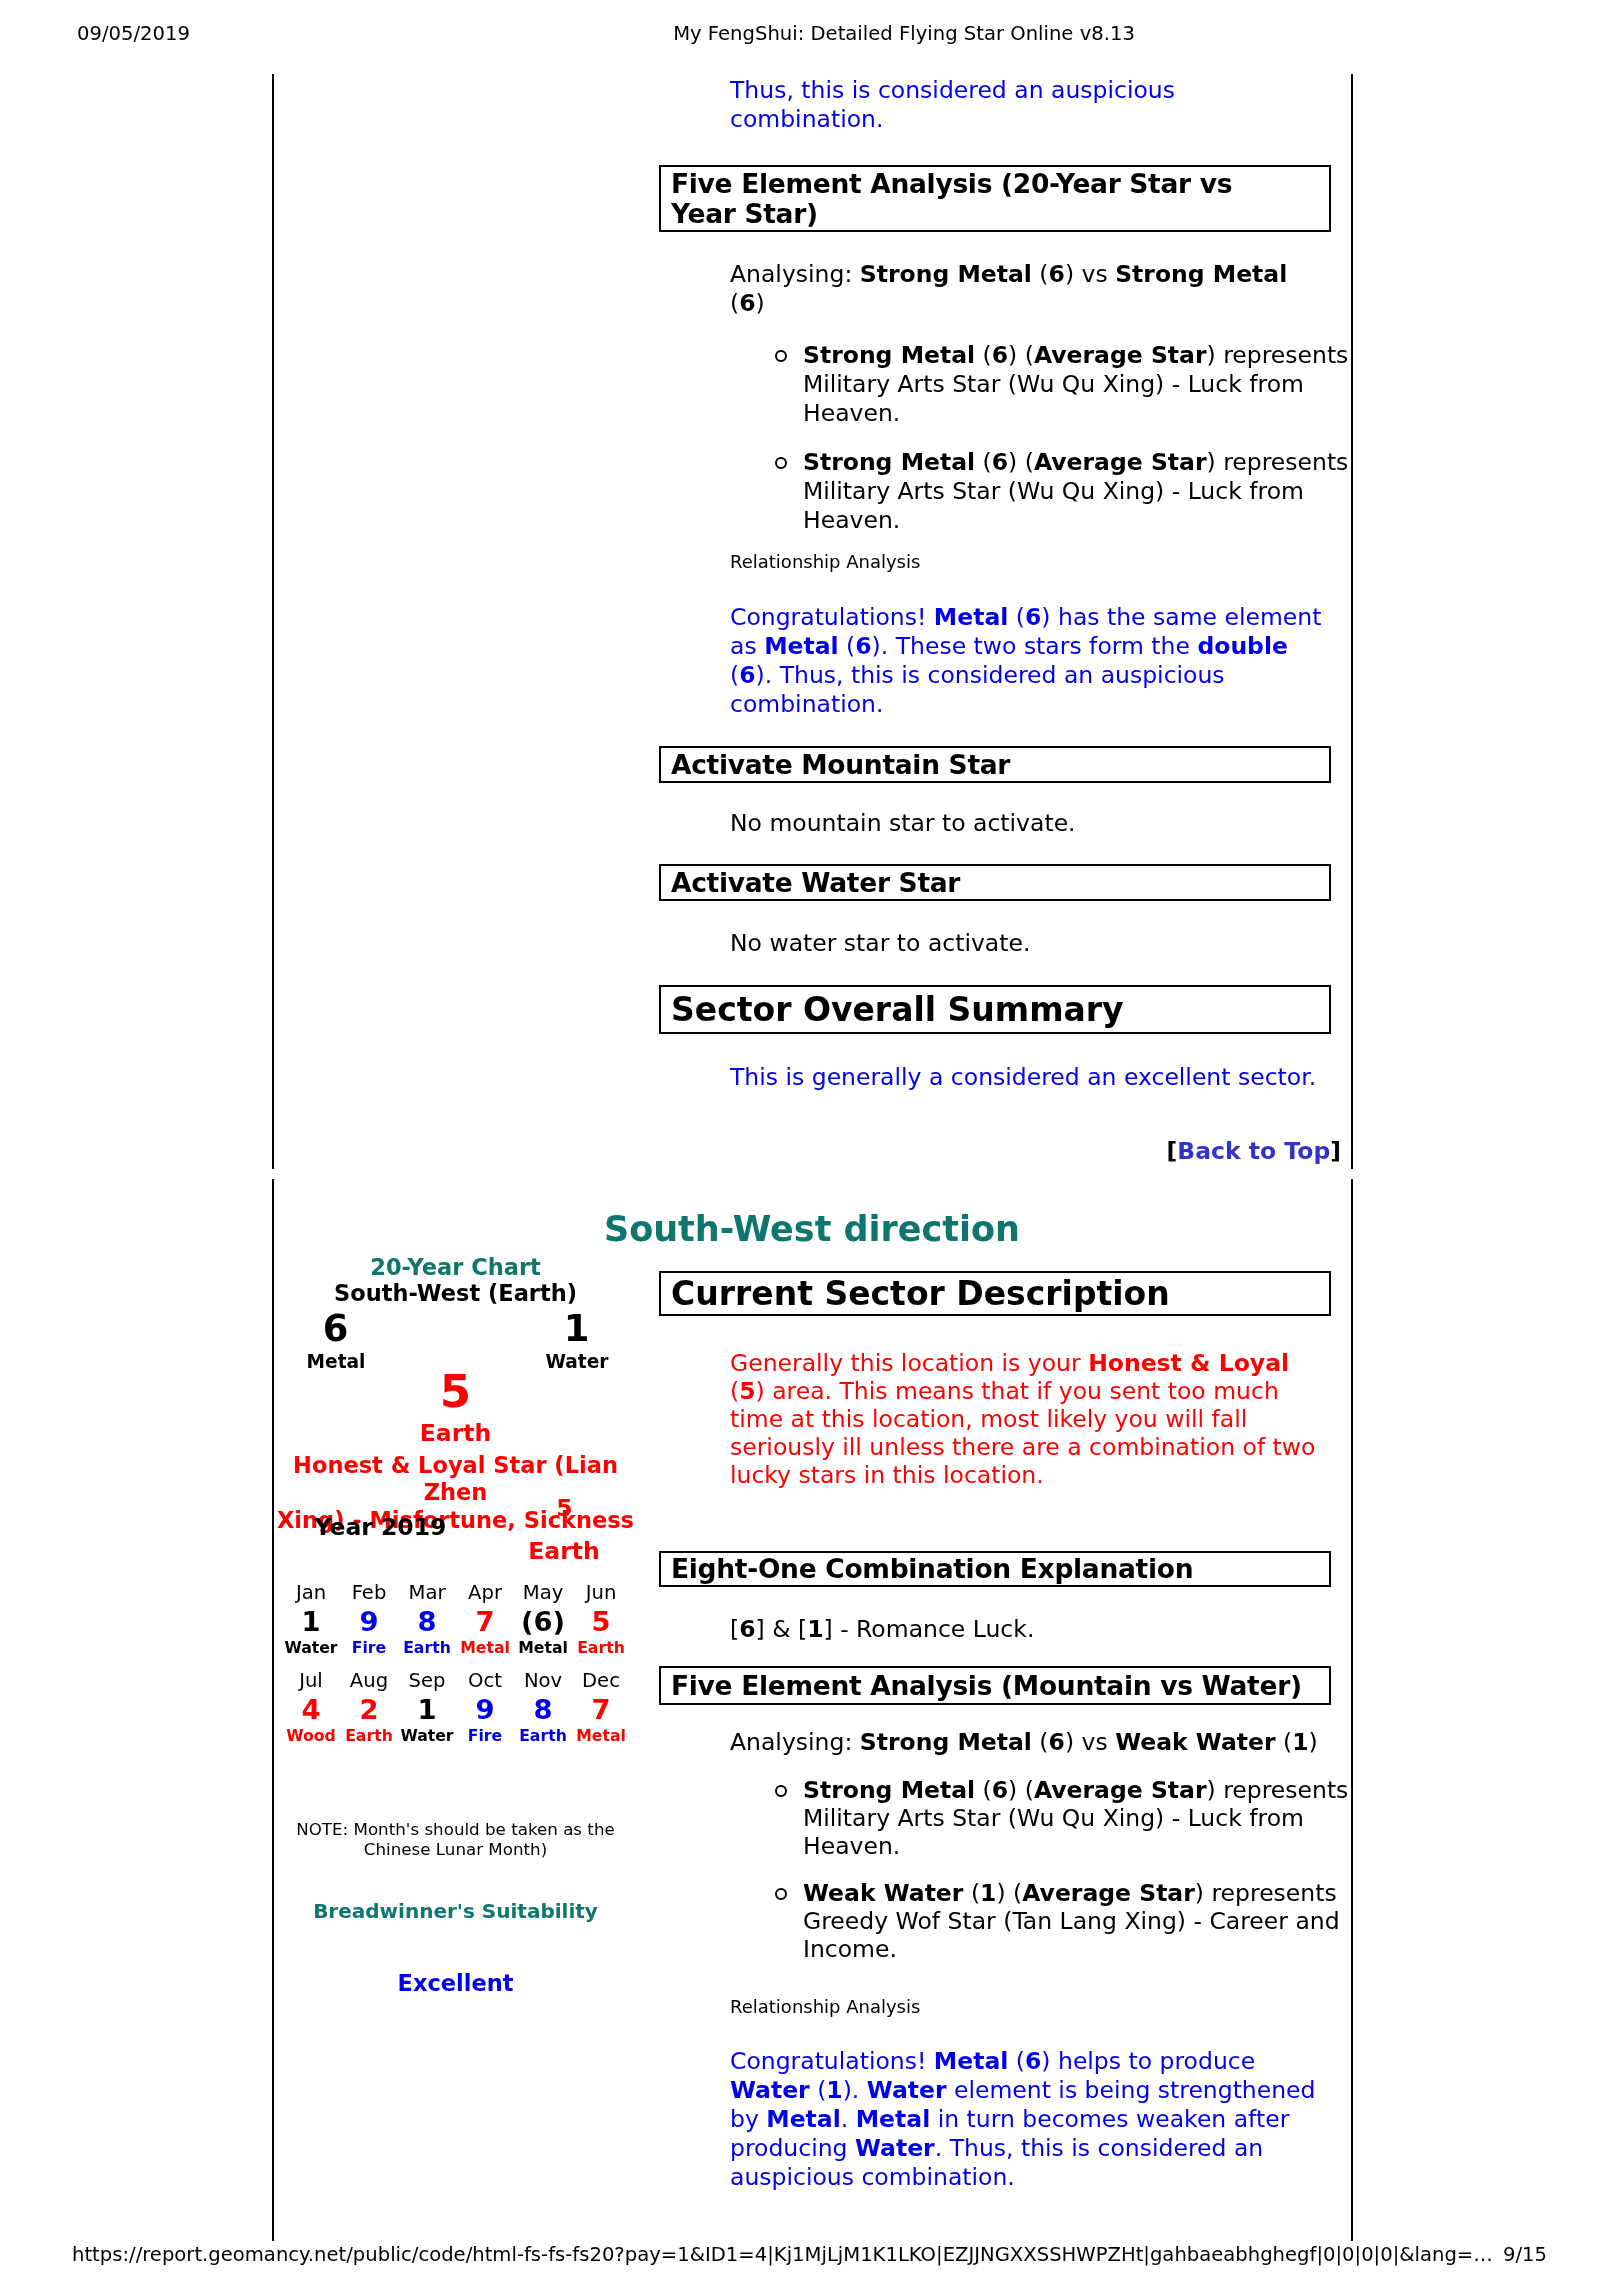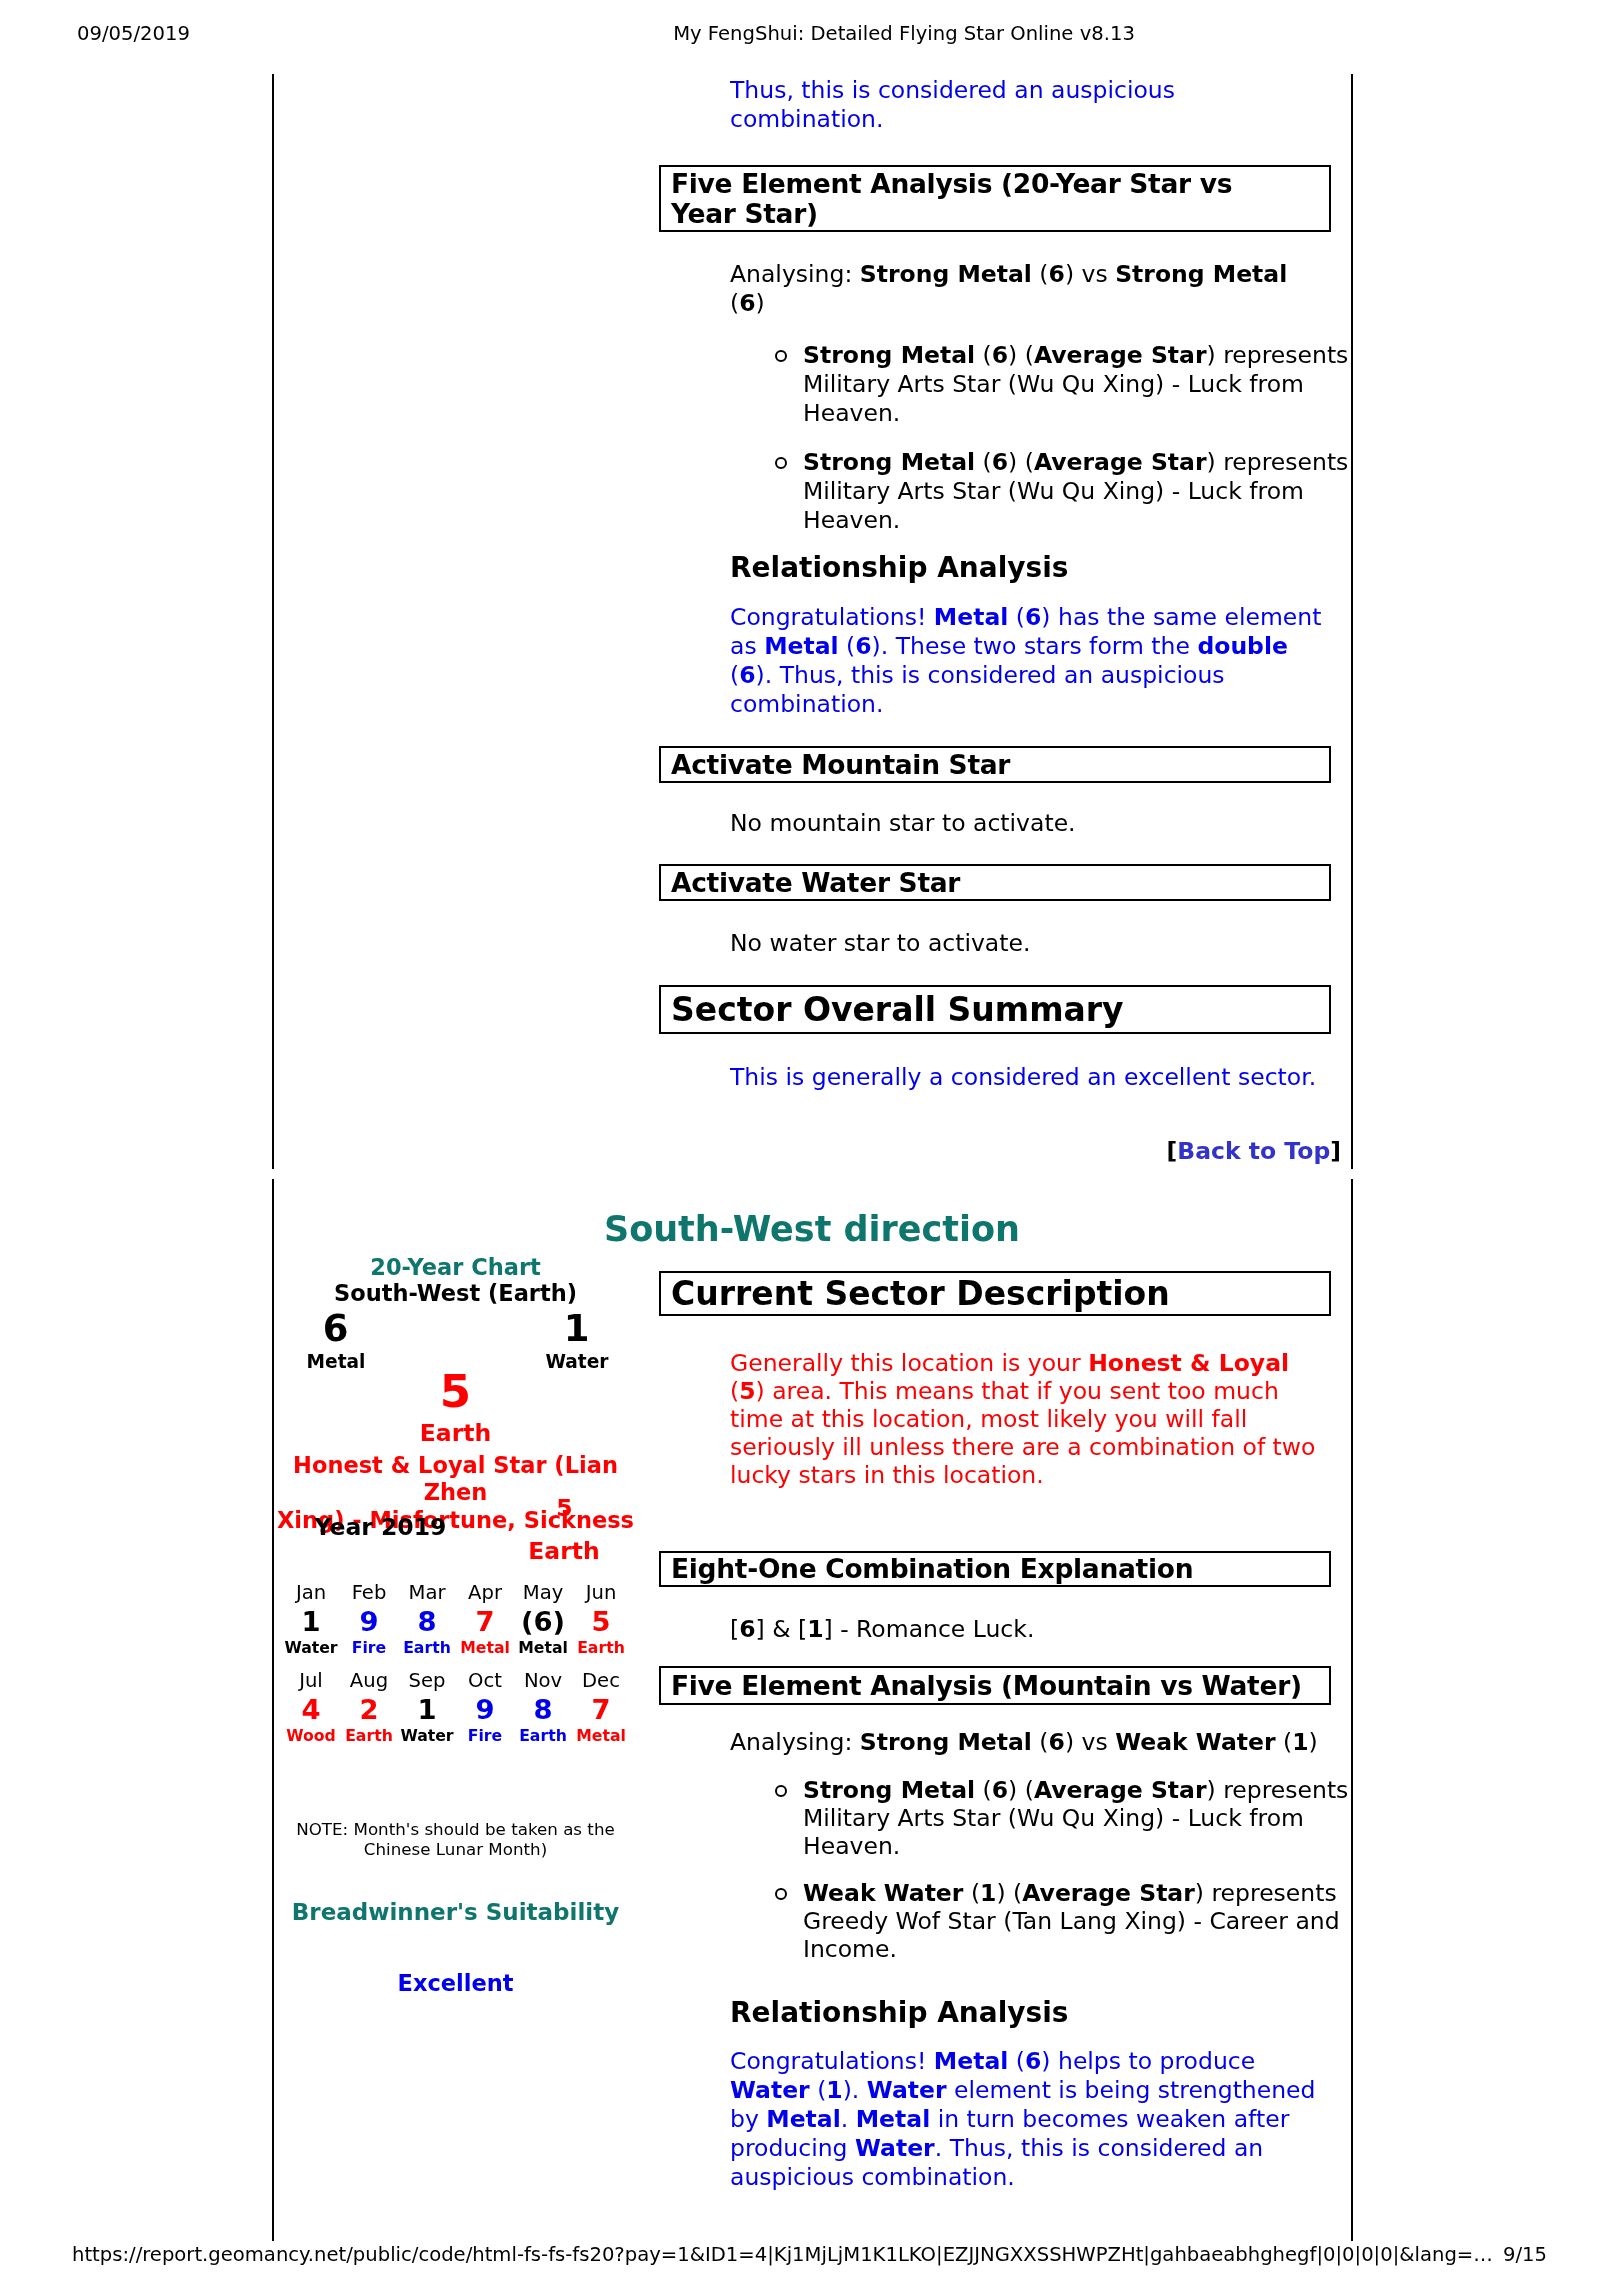--- a/index.html
+++ b/index.html
@@ -15,21 +15,21 @@
   .body{font-size:23.5px;}
   .body .ln{line-height:29px;white-space:nowrap;}
   .lh29 .ln{line-height:28px;}
   .hbox{border:2px solid #000;width:672px;box-sizing:border-box;display:flex;flex-direction:column;
         justify-content:center;padding-left:10px;font-weight:700;font-size:26.5px;white-space:nowrap;letter-spacing:-0.3px;}
   .hbox .ln{line-height:30px;white-space:nowrap;}
   .hbox-big{border:2.9px solid #000;font-size:33px;letter-spacing:0;}
   .vline{position:absolute;width:2px;background:#000;}
   .bcircle{position:absolute;left:0;top:8.8px;width:7.8px;height:7.8px;border:2.5px solid #000;border-radius:50%;background:#fff;}
   .bullet-text{margin-left:28px;}
-  .rel-h{font-size:28px;font-weight:700;white-space:nowrap;}
+  .rel-h{font-size:18px;font-weight:400;white-space:nowrap;}
   .ctr{text-align:center;}
   
   .c-black{color:#000;} .c-blue{color:#0000ee;} .c-red{color:#ff0000;}
   .chart-t{font-size:22.5px;font-weight:700;line-height:26.5px;}
   .bignum{font-size:37px;font-weight:700;line-height:39px;}
   .numlbl{font-size:18.6px;font-weight:700;line-height:21.6px;}
   .big5{font-size:45px;font-weight:700;line-height:47px;}
   .star-ln{font-size:22.5px;font-weight:700;line-height:27.4px;}
   .yr{font-size:23.5px;font-weight:700;line-height:25.5px;}
   .mrow{position:absolute;display:flex;}
@@ -200,21 +200,21 @@
         <div class="m-value c-red">7</div>
         <div class="m-element c-red">Metal</div>
       </div>
     </div>
 
   <div class="abs ctr note" style="left:274px;top:1820px;width:363px;">
     <div>NOTE: Month's should be taken as the</div>
     <div>Chinese Lunar Month)</div>
   </div>
 
-  <div class="abs ctr gray" style="left:274px;top:1899px;width:363px;font-size:23px;font-weight:700;">Breadwinner's Suitability</div>
+  <div class="abs ctr gray" style="left:274px;top:1899px;width:363px;font-size:20px;font-weight:700;">Breadwinner's Suitability</div>
   <div class="abs ctr blue" style="left:274px;top:1970px;width:363px;font-size:22.5px;font-weight:700;">Excellent</div>
 
   <div class="abs hbox hbox-big" style="left:659px;top:1271px;height:45px;">
     <div class="ln">Current Sector Description</div>
   </div>
 
   <div class="abs body lh29 red" style="left:730px;top:1349px;">
       <div class="ln"><span>Generally this location is your </span><span class="b">Honest &amp; Loyal</span></div>
       <div class="ln"><span>(</span><span class="b">5</span><span>) area. This means that if you sent too much</span></div>
       <div class="ln"><span>time at this location, most likely you will fall</span></div>

